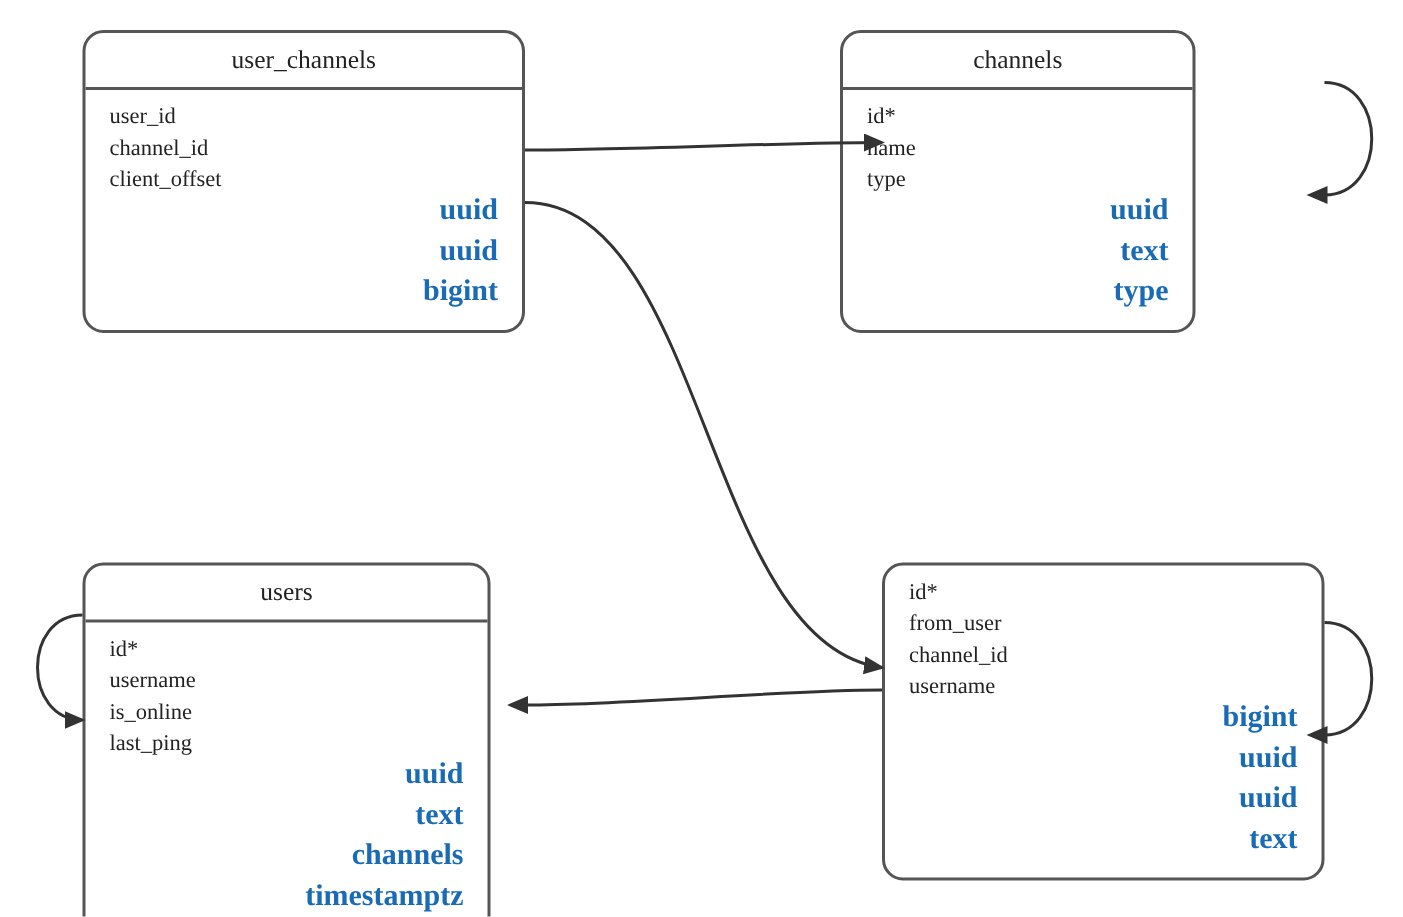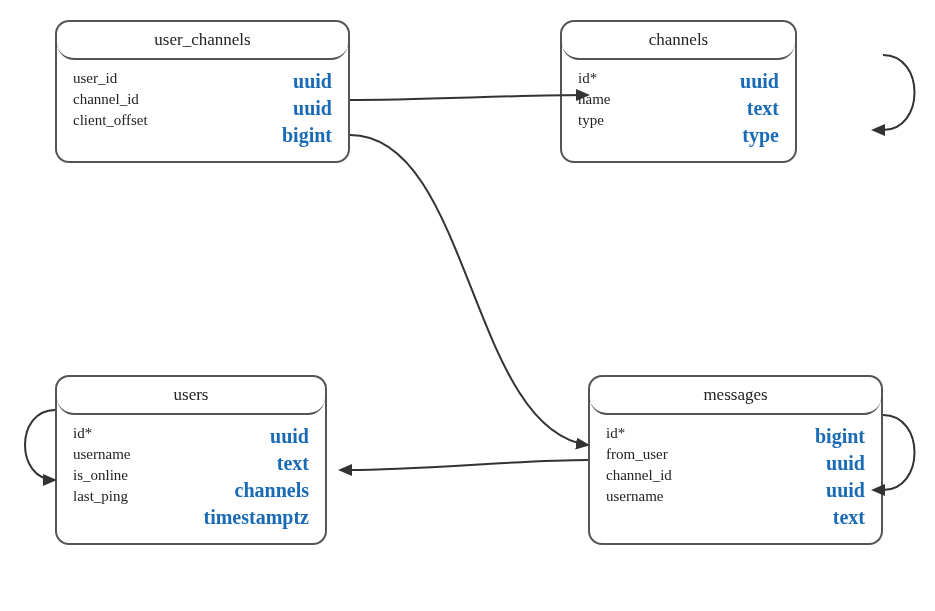--- a/index.html
+++ b/index.html
@@ -27,26 +27,26 @@
       width: 290px;
     }
 
     .table-header {
       text-align: center;
       padding: 8px 12px;
       font-size: 17px;
       font-family: 'Comic Sans MS', 'Chalkboard SE', cursive;
       color: #222;
       border-bottom: 2px solid #555;
-      border-radius: 17px;
     }
 
     .table-body {
       padding: 10px 16px 14px 16px;
       display: flex;
+      flex-direction: column;
       justify-content: space-between;
     }
 
     .col-names {
       display: flex;
       flex-direction: column;
       gap: 4px;
     }
 
     .col-types {
@@ -138,21 +138,20 @@
       <div class="col-types">
         <span class="col-type">uuid</span>
         <span class="col-type">text</span>
         <span class="col-type">channels</span>
         <span class="col-type">timestamptz</span>
       </div>
     </div>
   </div>
 
   <div class="db-table" style="top:375px; left:588px; width:295px;">
-    <div class="table-header">messages</div>
     <div class="table-body">
       <div class="col-names">
         <span class="col-name">id*</span>
         <span class="col-name">from_user</span>
         <span class="col-name">channel_id</span>
         <span class="col-name">username</span>
       </div>
       <div class="col-types">
         <span class="col-type">bigint</span>
         <span class="col-type">uuid</span>

